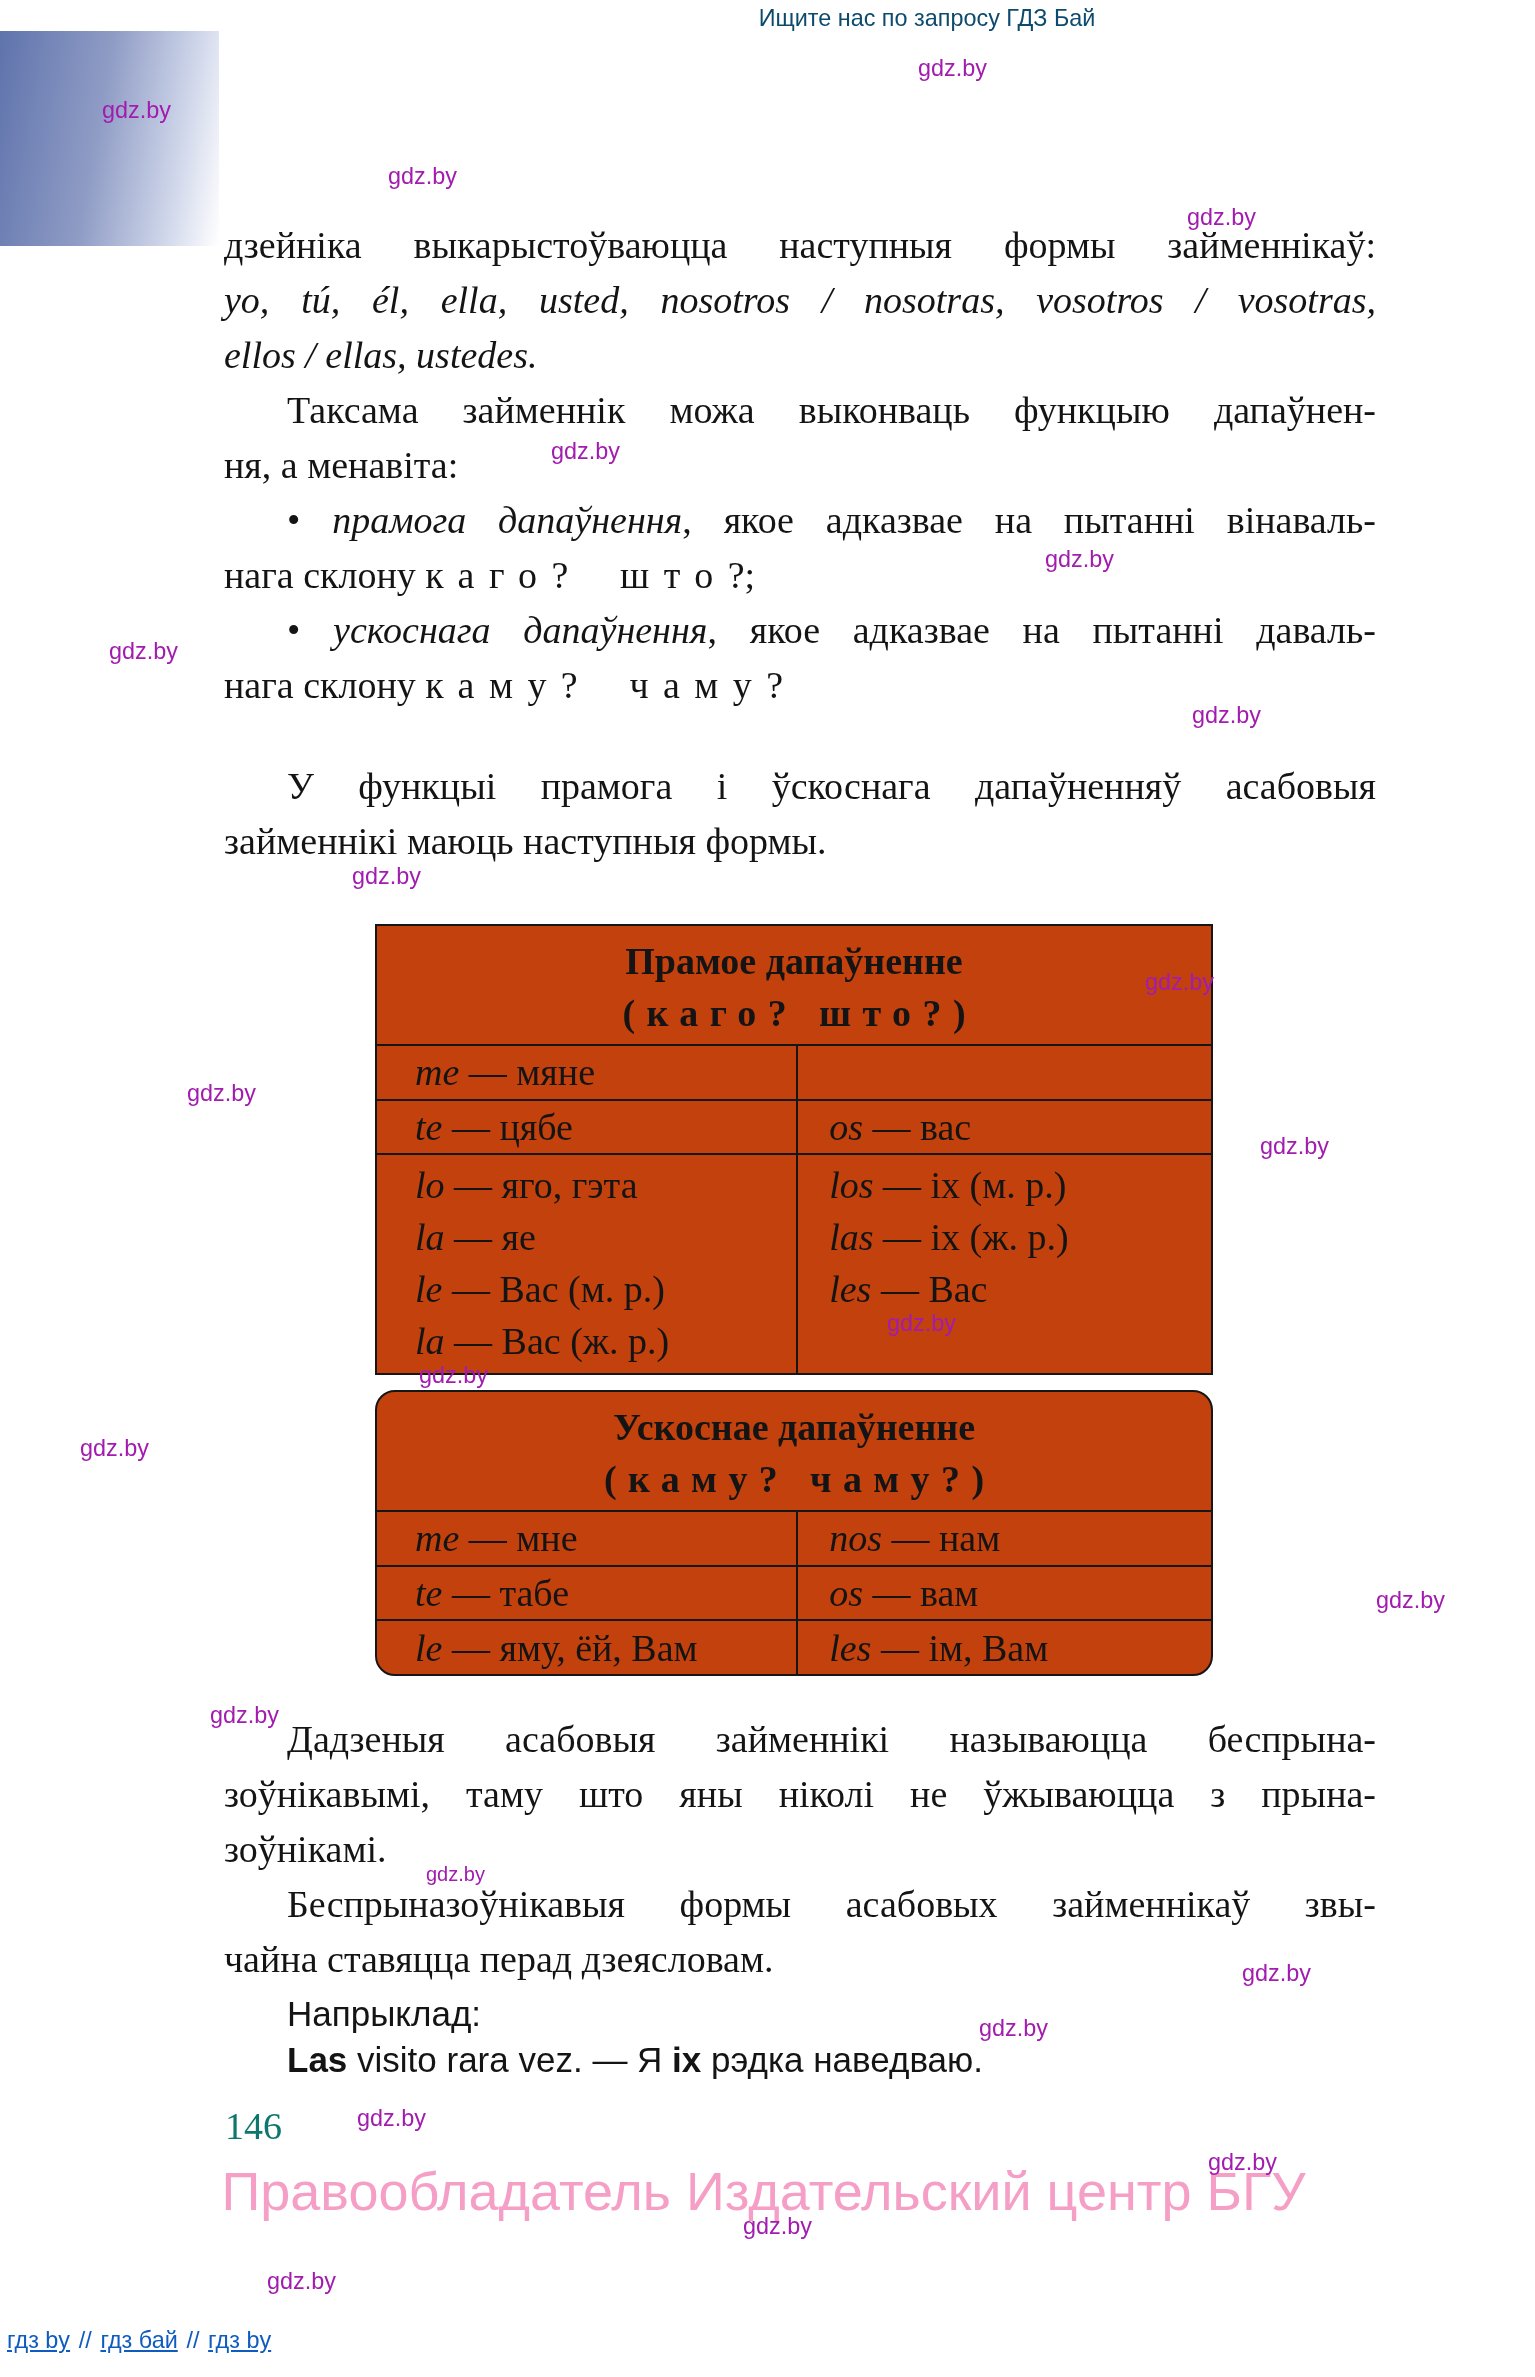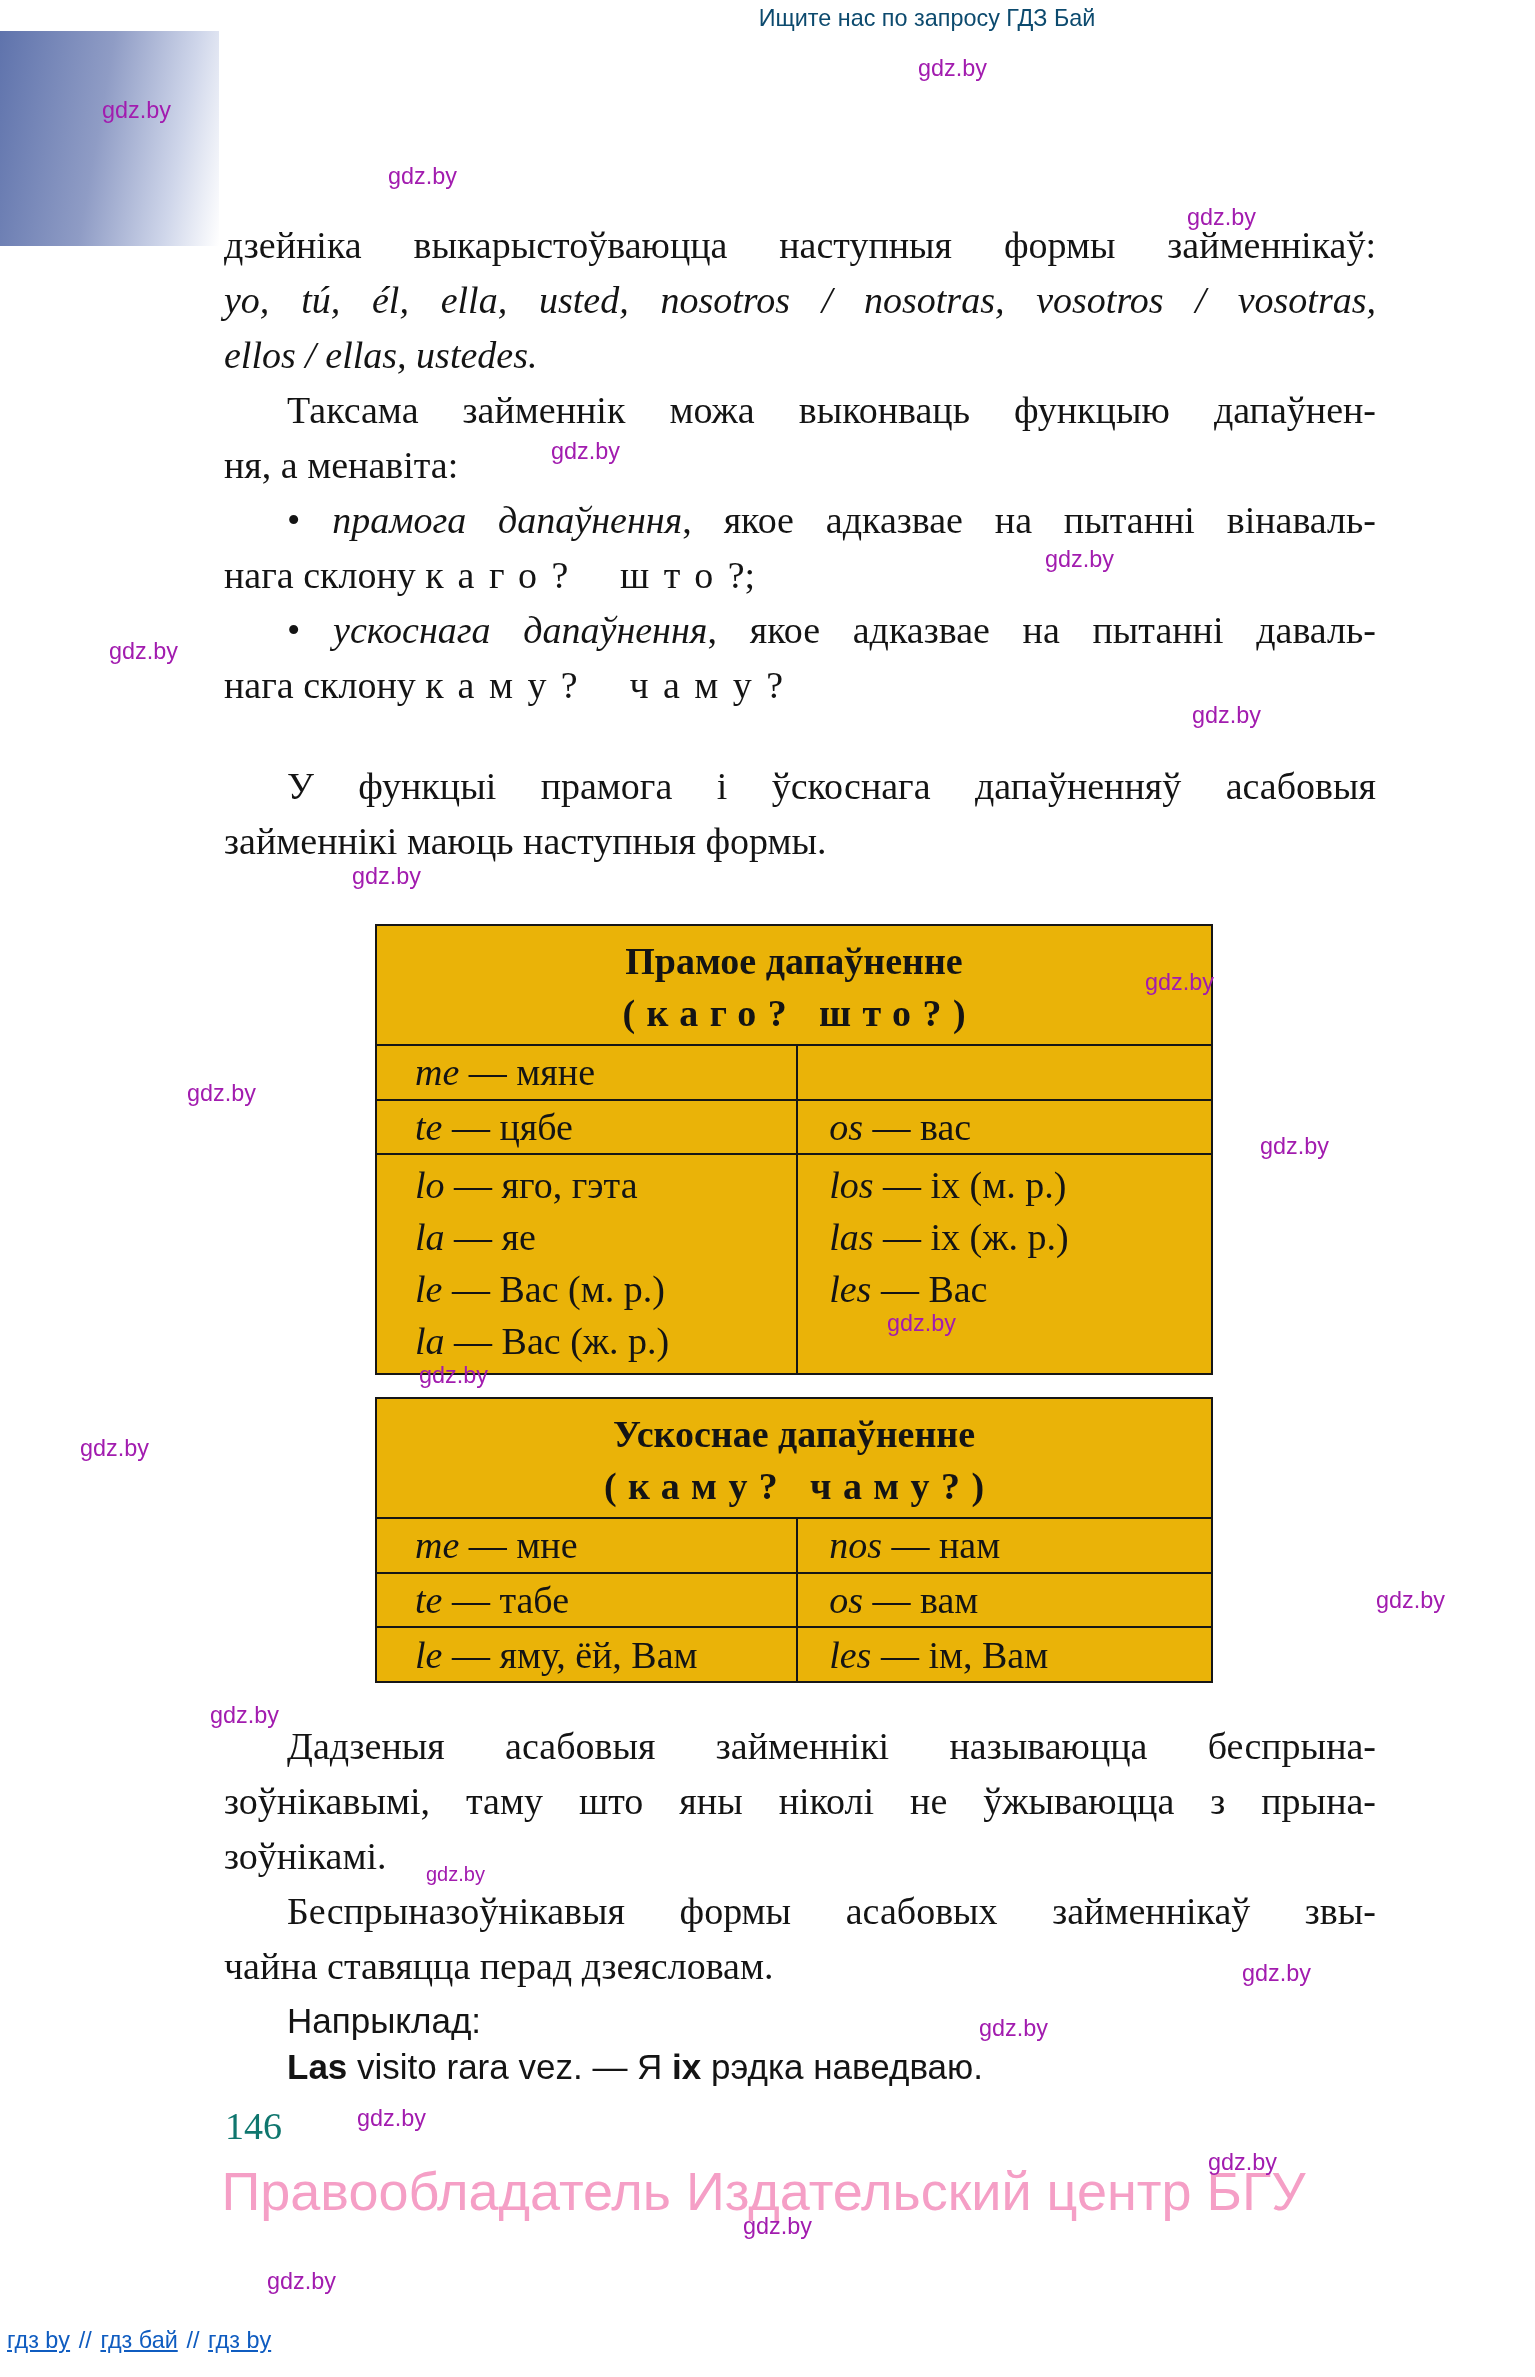--- a/index.html
+++ b/index.html
@@ -36,25 +36,25 @@
   }
   .ln { width:100%; }
   .jl { text-align:justify; text-align-last:justify; }
   .ind { text-indent:63px; }
   .it { font-style:italic; }
   .sp { letter-spacing:0.38em; margin-right:-0.38em; word-spacing:0.35em; }
   .gap-lg { margin-top:46px; }
 
   
   .tbl {
-    width:838px; margin-left:151px; border:2.6px solid #161616; background:#eab308;
+    width:838px; margin-left:151px; border:2.6px solid #161616; background:#c2410c;
     font-size:38px;
   }
   .mt-t1 { margin-top:55px; }
-  .mt-t2 { margin-top:22px; }
+  .mt-t2 { margin-top:15px;border-radius:20px; }
   .tbl-h {
     border-bottom:2.6px solid #161616; text-align:center; font-weight:700;
     padding:8.7px 0 5.2px; line-height:52px;
   }
   .sp2 { letter-spacing:0.3em; margin-right:-0.3em; }
   .trow { display:grid; grid-template-columns:50.5% 49.5%; border-bottom:2.6px solid #161616; line-height:45px; }
   .trow:last-child { border-bottom:none; }
   .cl { border-right:2.6px solid #161616; padding:4.3px 0 3.5px 38px; }
   .cr { padding:4.3px 0 3.5px 31px; }
   .trow.tall { line-height:52px; }

